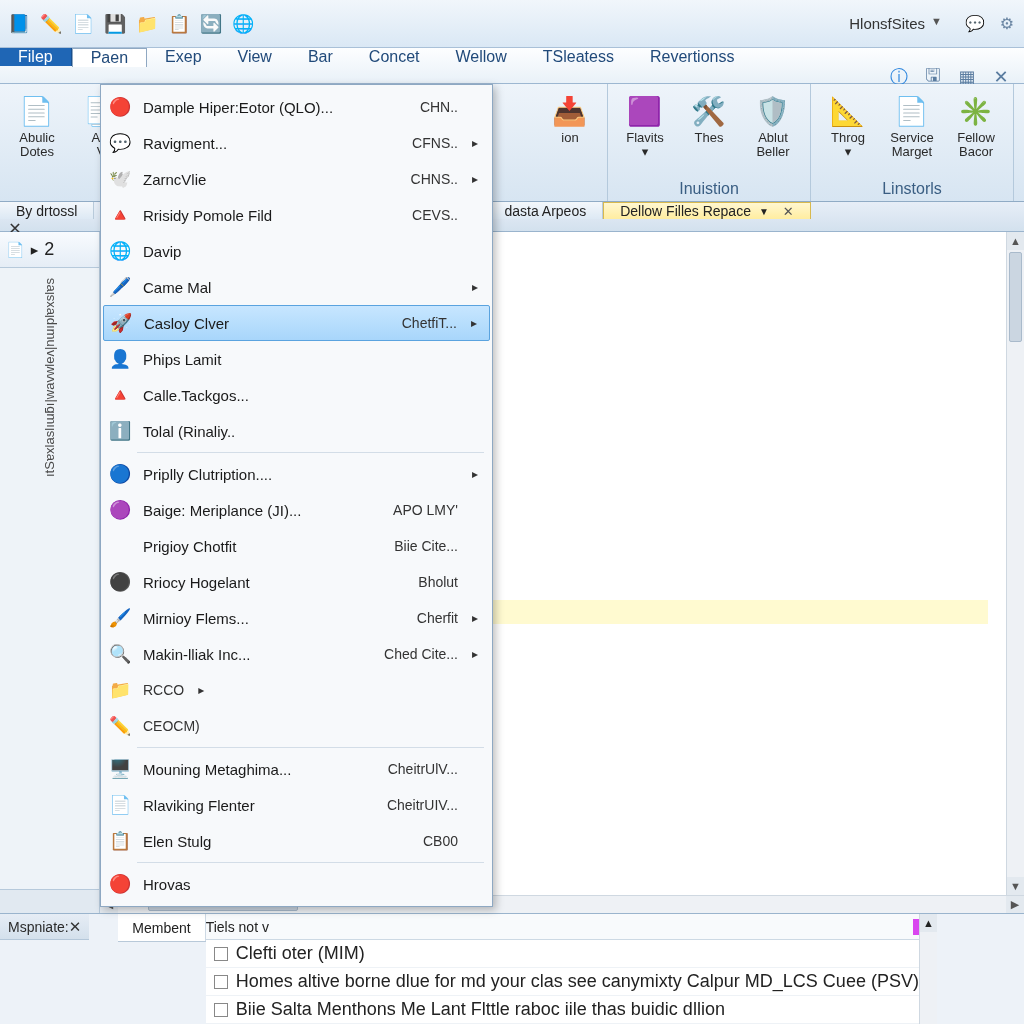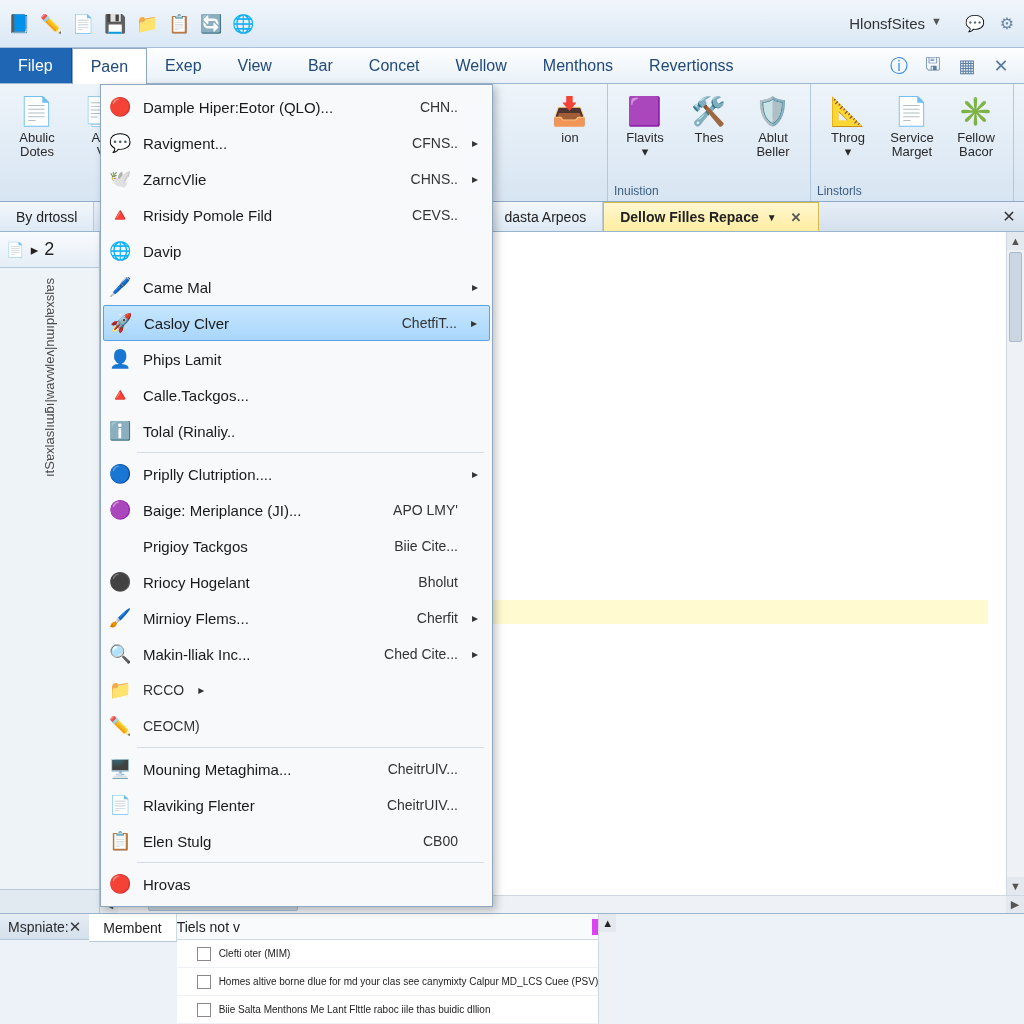--- a/index.html
+++ b/index.html
@@ -10,40 +10,40 @@
 .titlebar { height: 48px; background: linear-gradient(#f1f6fb,#dae8f5); border-bottom: 1px solid #a9c0d8; display: flex; align-items: center; padding: 0 8px; gap: 6px; }
 .titlebar .qat { display: flex; gap: 8px; align-items: center; }
 .titlebar .qat .qicon { width: 24px; height: 24px; display: flex; align-items: center; justify-content: center; color: #4671a3; font-size: 18px; }
 .titlebar .spacer { flex: 1; }
 .titlebar .account { display: flex; gap: 6px; font-size: 15px; color: #333; }
 .titlebar .account .caret { font-size: 11px; color: #555; }
 .titlebar .sys { display:flex; gap:14px; margin-left:18px;}
 .titlebar .sys span{width:18px;height:18px;display:flex;align-items:center;justify-content:center;font-size:16px;}
 
 
-.menubar { height: 36px; background: linear-gradient(#fdfeff,#e9f1f8); border-bottom: 1px solid #9db7d1; display: flex; align-items: stretch; }
+.menubar { height: 36px; background: linear-gradient(#fdfeff,#e9f1f8); border-bottom: 1px solid #9db7d1; display: flex; align-items: stretch; flex-direction: column; }
 .menubar .menuitem { padding: 0 18px; display:flex; align-items:center; font-size:16px; color:#214a7a; }
 .menubar .menuitem.file { background:#1f66b5; color:#fff; font-weight:500; border-right:1px solid #184f8e;}
 .menubar .menuitem.open { background:#fff; border:1px solid #8fa8c2; border-bottom:none; margin-bottom:-1px;}
 .menubar .tail { flex:1; display:flex; justify-content:flex-end; align-items:center; gap:12px; padding-right:12px;}
 .menubar .tail .ticon{width:22px;height:22px;display:flex;align-items:center;justify-content:center;color:#5a7ca0;font-size:18px;}
 
 
 .ribbon { height:118px; background: linear-gradient(#eef4fa,#d7e5f2); border-bottom:1px solid #90abc5; display:flex; align-items:stretch; }
 .rgroup { border-right:1px solid #b4c9dc; display:flex; flex-direction:column; padding:4px 6px 0 6px; }
 .rgroup .btns{display:flex; gap:2px; flex:1;}
 .rbtn { width:62px; display:flex; flex-direction:column; align-items:center; justify-content:flex-start; padding-top:4px; gap:2px; border:1px solid transparent; border-radius:3px;}
 .rbtn .ricon{width:36px;height:36px;display:flex;align-items:center;justify-content:center;font-size:28px;}
 .rbtn .rlabel{font-size:13px;text-align:center;line-height:1.1;color:#2a2a2a;min-height:30px;}
-.rgroup .grouplabel{font-size:12px;color:#3a5e83;padding:3px 0;}
-
-
-.tabstrip{height:30px;background:linear-gradient(#e7eef7,#d3e1ee);border-bottom:1px solid #9ab4cd;display:flex;align-items:stretch;}
+.rgroup .grouplabel{text-align:center;font-size:16px;color:#3a5e83;padding:3px 0;}
+
+
+.tabstrip{height:30px;background:linear-gradient(#e7eef7,#d3e1ee);border-bottom:1px solid #9ab4cd;display:flex;align-items:stretch;flex-direction:column;}
 .tab{padding:0 16px;display:flex;align-items:center;gap:8px;font-size:14px;border-right:1px solid #b8cada;background:linear-gradient(#f3f7fb,#dde9f4);}
-.tab.active{background:linear-gradient(#fff7d0,#ffeda0);border:1px solid #d8b94e;border-bottom:none;font-weight:bold;}
+.tab.active{background:linear-gradient(#fff7d0,#ffeda0);border:1px solid #d8b94e;border-bottom:none;}
 .tab .caret{font-size:10px;}
 .tab .close{font-size:13px;color:#555;margin-left:6px;}
 .tabstrip .flexg{flex:1;}
 .tabstrip .paneclose{width:30px;display:flex;align-items:center;justify-content:center;font-size:16px;color:#333;}
 
 
 .workspace{flex:1;display:flex;min-height:0;}
 .leftpanel{width:100px;background:#eef3f8;border-right:1px solid #b6c9db;display:flex;flex-direction:column;}
 .leftpanel .tools{height:36px;background:linear-gradient(#f8fbfe,#e5edf6);border-bottom:1px solid #b6c9db;display:flex;align-items:center;gap:6px;padding:0 6px;font-size:15px;}
 .leftpanel .vtext{writing-mode:vertical-rl;transform:rotate(180deg);font-size:13px;color:#4a4a4a;padding:10px 0;flex:1;display:flex;align-items:center;justify-content:flex-end;}
@@ -71,27 +71,27 @@
 .ditem .dlabel{flex:1;font-size:15px;color:#1a1a1a;white-space:nowrap;overflow:hidden;text-overflow:ellipsis;}
 .ditem .dshort{font-size:14px;color:#333;white-space:nowrap;}
 .ditem .darrow{width:14px;text-align:center;font-size:12px;color:#333;}
 .dsep{height:1px;background:#d3dde7;margin:3px 6px 3px 34px;}
 
 
 .bottom{border-top:1px solid #9ab4cd;background:#edf2f8;display:flex;flex-direction:row;}
 .bottom .bhdr{height:26px;background:linear-gradient(#e6edf5,#d4e0ec);border-bottom:1px solid #b4c7d9;display:flex;align-items:center;padding:0 8px;font-size:14px;color:#2a2a2a;}
 .bottom .bhdr .flexg{flex:1;}
 .bottom .bhdr .bclose{font-size:15px;color:#333;}
-.bottom .btabs{height:28px;background:#f2f6fa;border-bottom:1px solid #b8c9d9;display:flex;align-items:stretch;}
+.bottom .btabs{height:28px;background:#f2f6fa;border-bottom:1px solid #b8c9d9;display:flex;align-items:stretch;margin-left:29px;}
 .bottom .btab{padding:0 14px;display:flex;align-items:center;font-size:14px;border-right:1px solid #cdd9e4;background:#fff;}
 .bottom .bcols{height:26px;background:#f8fafc;border-bottom:1px solid #cdd9e4;display:flex;align-items:center;font-size:14px;}
 .bottom .bcols .col1{flex:1;border-right:6px solid #d946ef;}
 .bottom .bcols .col2{width:380px;padding-left:10px;}
 .bottom .blist{background:#fff;}
-.bottom .brow{height:28px;display:flex;align-items:center;padding-left:20px;gap:8px;font-size:10px;border-bottom:1px solid #eef2f6;}
+.bottom .brow{height:28px;display:flex;align-items:center;padding-left:8px;gap:8px;font-size:18px;border-bottom:1px solid #eef2f6;}
 .bottom .brow .chk{width:14px;height:14px;border:1px solid #888;background:#fff;}
 .bottom .bscroll{width:18px;background:#eef1f5;border-left:1px solid #cfd8e1;display:flex;flex-direction:column;}
 </style>
 </head>
 <body>
 
 <div class="titlebar">
   <div class="qat">
     <span class="qicon">📘</span>
     <span class="qicon">✏️</span>
@@ -115,21 +115,21 @@
 
 <div class="menubar">
   <div id="menuitems" style="display:flex;">
       <div class="menuitem file">Filep</div>
       <div class="menuitem open">Paen</div>
       <div class="menuitem">Exep</div>
       <div class="menuitem">View</div>
       <div class="menuitem">Bar</div>
       <div class="menuitem">Concet</div>
       <div class="menuitem">Wellow</div>
-      <div class="menuitem">Menthons</div>
+      <div class="menuitem">TSleatess</div>
       <div class="menuitem">Revertionss</div>
     </div>
   <div class="tail">
     <span class="ticon" style="color:#2e86de">ⓘ</span>
     <span class="ticon">🖫</span>
     <span class="ticon">▦</span>
     <span class="ticon">✕</span>
   </div>
 </div>
 
@@ -359,21 +359,21 @@
       <div class="darrow">▸</div>
     </div>
     <div class="ditem">
       <div class="dicon" style="color: rgb(155, 89, 182);">🟣</div>
       <div class="dlabel">Baige: Meriplance (JI)...</div>
       <div class="dshort">APO LMY'</div>
       <div class="darrow"></div>
     </div>
     <div class="ditem">
       <div class="dicon"></div>
-      <div class="dlabel">Prigioy Tackgos</div>
+      <div class="dlabel">Prigioy Chotfit</div>
       <div class="dshort">Biie Cite...</div>
       <div class="darrow"></div>
     </div>
     <div class="ditem">
       <div class="dicon" style="color: rgb(44, 62, 80);">⚫</div>
       <div class="dlabel">Rriocy Hogelant</div>
       <div class="dshort">Bholut</div>
       <div class="darrow"></div>
     </div>
     <div class="ditem">

